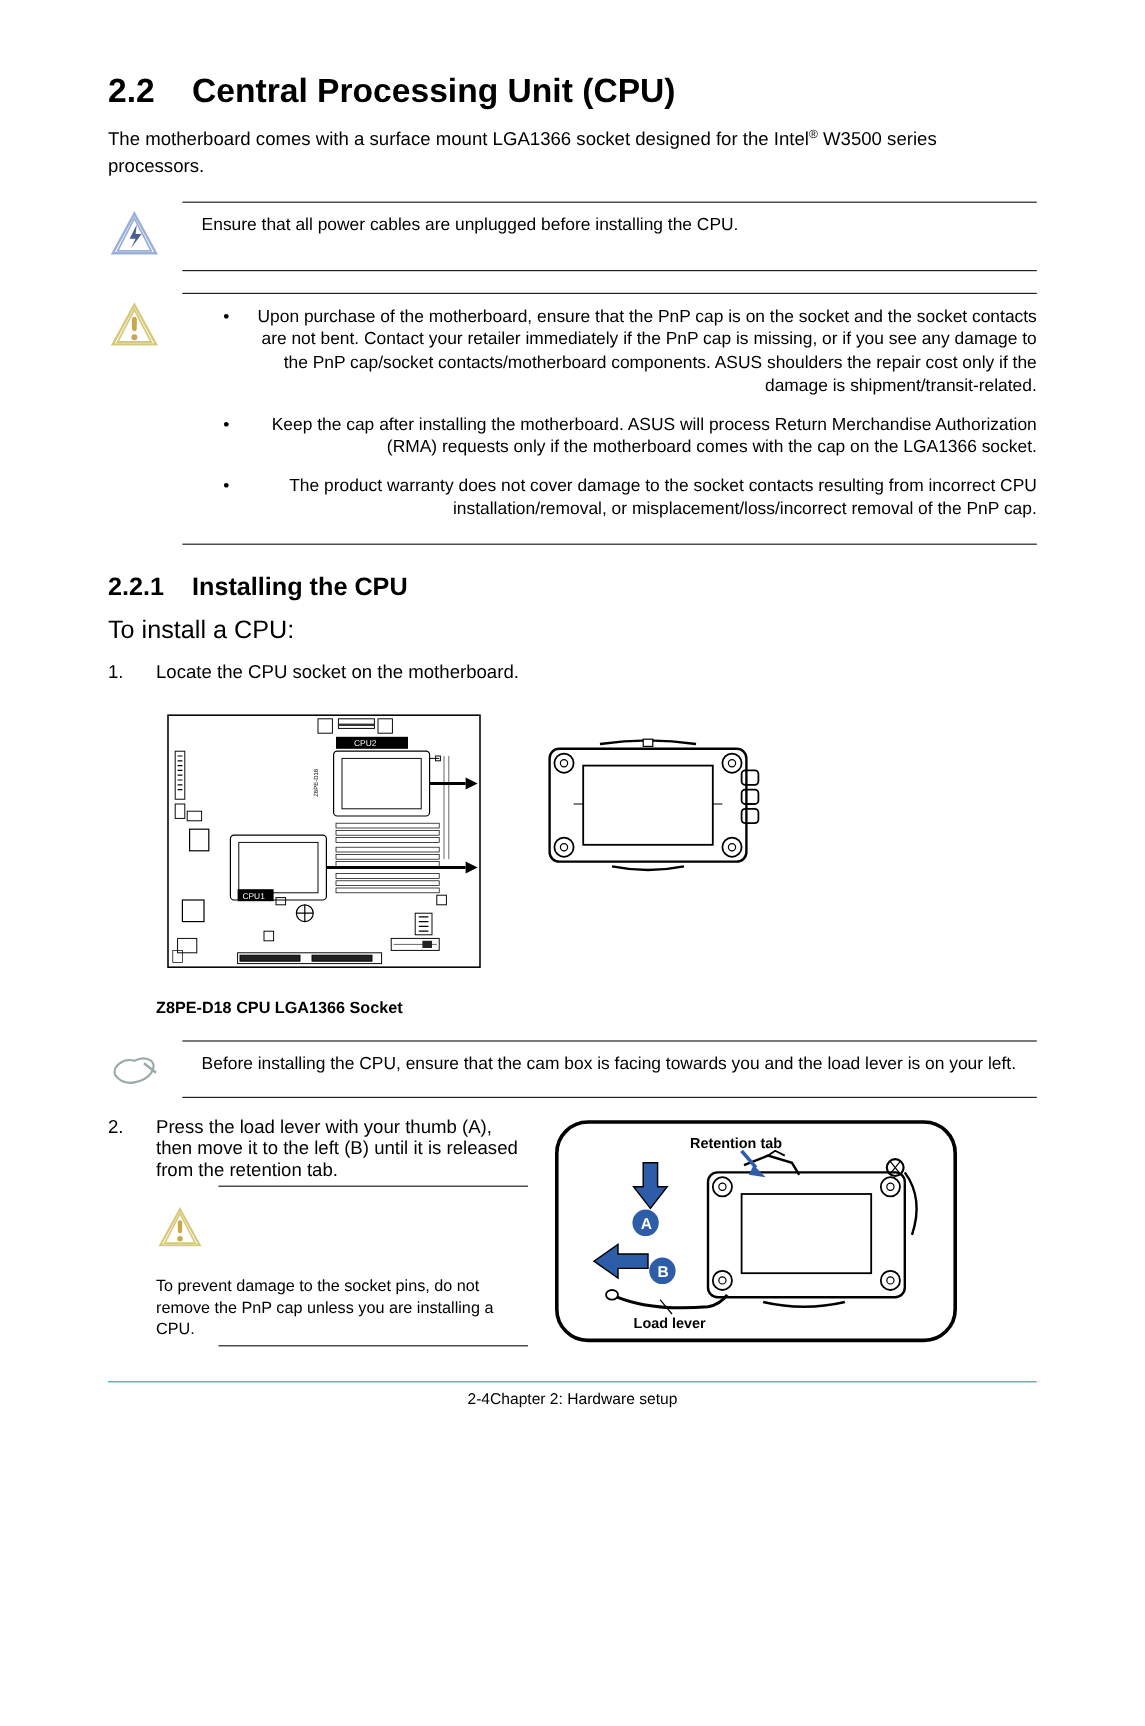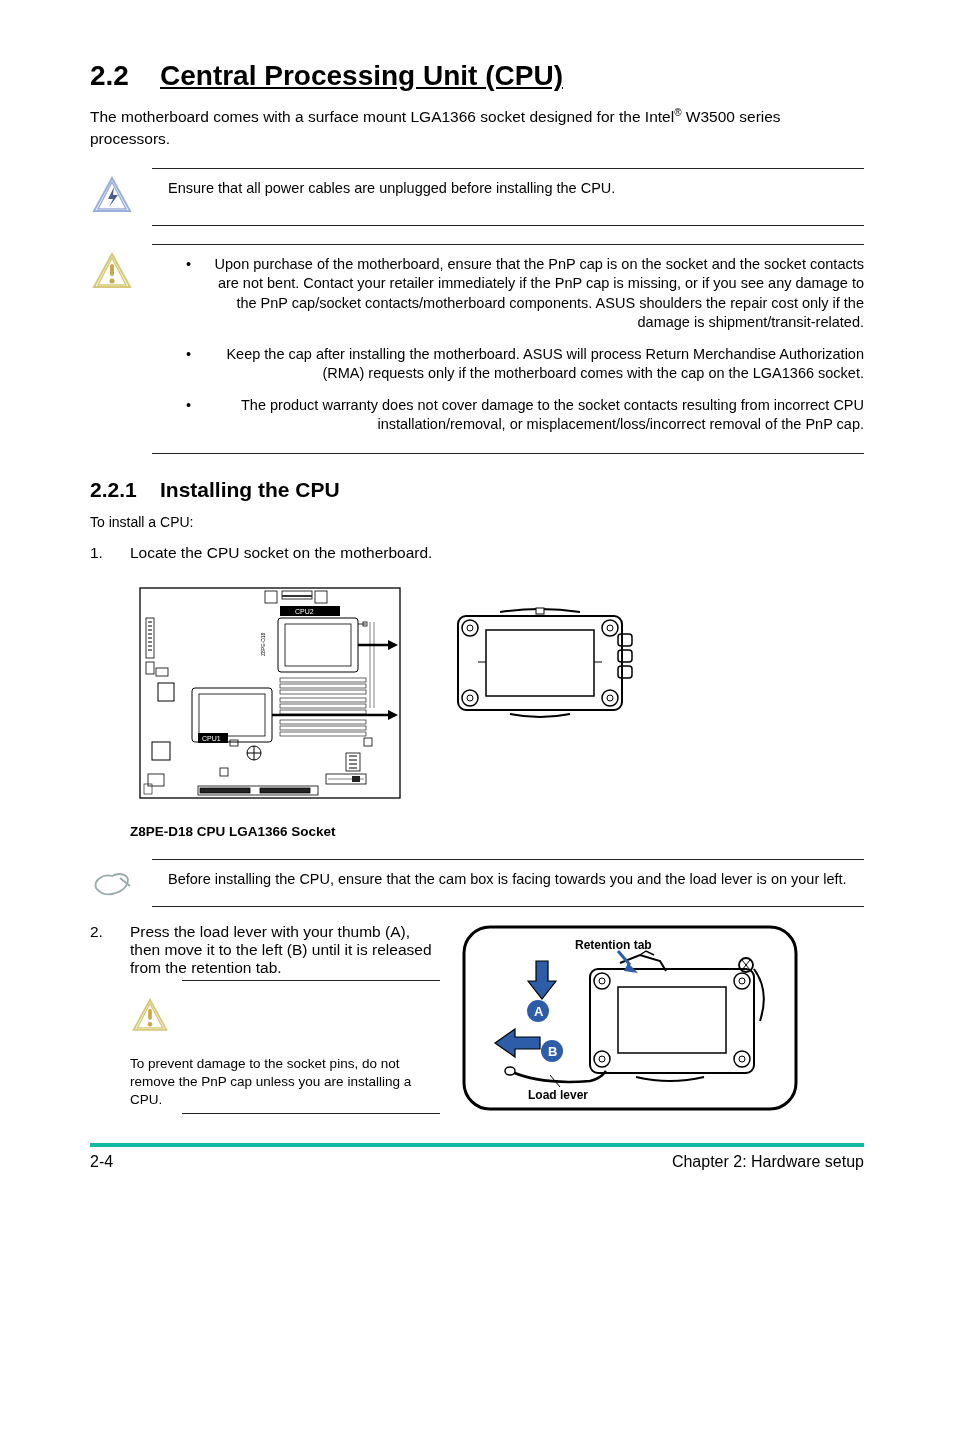--- a/index.html
+++ b/index.html
@@ -7,50 +7,49 @@
       font-family: Arial, Helvetica, sans-serif;
       background: #fff;
       width: 954px;
       padding: 60px 90px 40px 90px;
       color: #000;
     }
     .section-title {
       font-size: 28px;
       font-weight: bold;
       margin-bottom: 14px;
-      text-decoration: underline;
     }
     .section-title .num { display: inline-block; width: 70px; }
     .intro { font-size: 15.5px; line-height: 1.4; margin-bottom: 18px; }
     .intro sup { font-size: 10px; }
     .alert-row { display: flex; gap: 32px; margin-bottom: 4px; }
     .alert-row:last-of-type { margin-bottom: 0; }
     .icon-col { width: 46px; flex-shrink: 0; }
     .icon-col-inner { width: 46px; flex-shrink: 0; }
     .text-col { flex: 1; font-size: 14.5px; line-height: 1.35; padding-top: 4px; }
     .hr-row { border-top: 1px solid #222; margin: 6px 0; margin-left: 62px; }
     ul.bullets { list-style: none; padding-left: 18px; text-align: right; }
     ul.bullets li { position: relative; margin-bottom: 12px; padding-left: 18px; font-size: 14.5px; line-height: 1.35; }
     ul.bullets li::before { content: "•"; position: absolute; left: 0; top: 0; }
     .subsection-title { font-size: 21px; font-weight: bold; margin-top: 24px; margin-bottom: 12px; }
     .subsection-title .num { display: inline-block; width: 70px; }
-    .body-text { font-size: 14px; margin-bottom: 14px; }
+    .body-text { font-size: 21px; margin-bottom: 14px; }
     ol.steps { list-style: none; }
     ol.steps > li { display: flex; gap: 18px; margin-bottom: 16px; font-size: 15.5px; }
     ol.steps > li > .step-num { width: 22px; flex-shrink: 0; }
     ol.steps > li > .step-body { flex: 1; }
     .diagram-row { display: flex; gap: 30px; margin: 12px 0 6px 40px; align-items: flex-start; }
     .caption { font-size: 13.5px; font-weight: bold; margin: 4px 0 0 40px; }
     .step2-wrap { display: flex; gap: 20px; align-items: flex-start; justify-content: flex-end; }
     .step2-left { flex: 0 0 310px; }
     .step2-right { flex: 1; text-decoration: underline; }
     .inner-alert { display: flex; gap: 14px; margin-top: 16px; flex-direction: column; }
     .inner-alert .icon-col-inner { width: 40px; }
     .inner-hr { border-top: 1px solid #222; margin: 3px 0; margin-left: 52px; }
-    .footer { border-top: 4px solid #14b8a6; margin-top: 26px; padding-top: 6px; display: flex; justify-content: space-between; font-size: 16px; }
+    .footer { border-top: 1px solid #14b8a6; margin-top: 26px; padding-top: 6px; display: flex; justify-content: center; font-size: 13px; }
     svg { display: block; }
   </style>
 </head>
 <body>
 
 <h1 class="section-title">
   <span class="num">2.2</span><span>Central Processing Unit (CPU)</span>
 </h1>
 
 <p class="intro">

